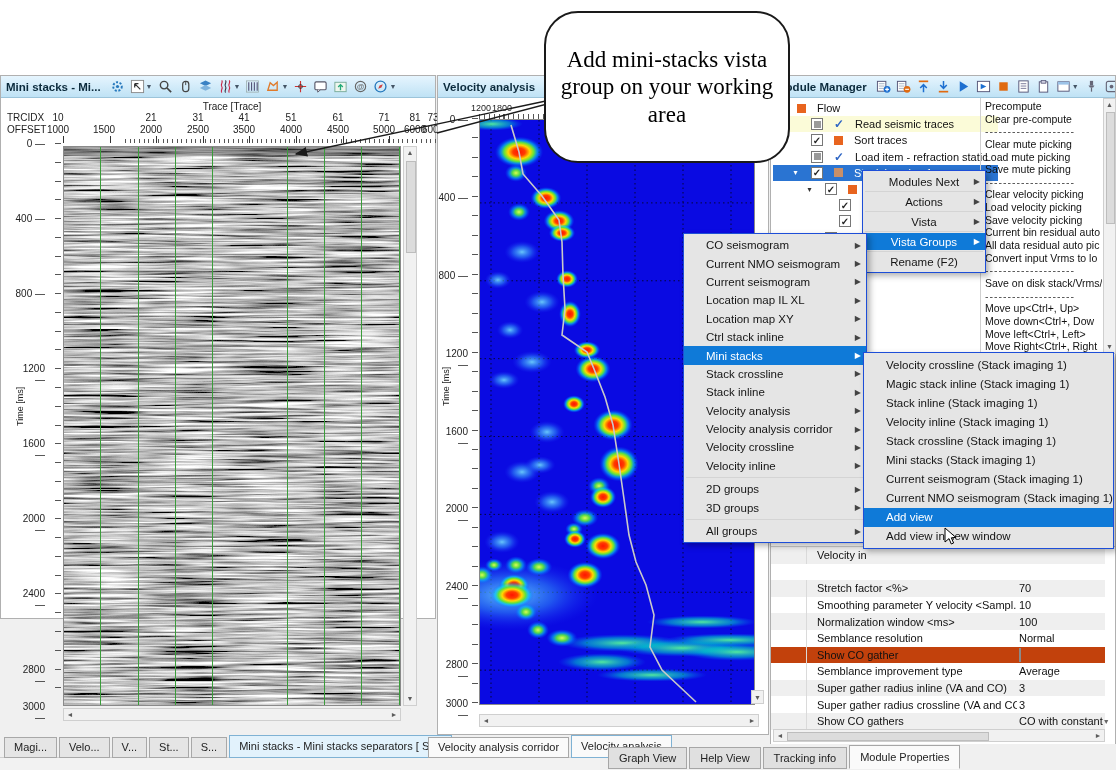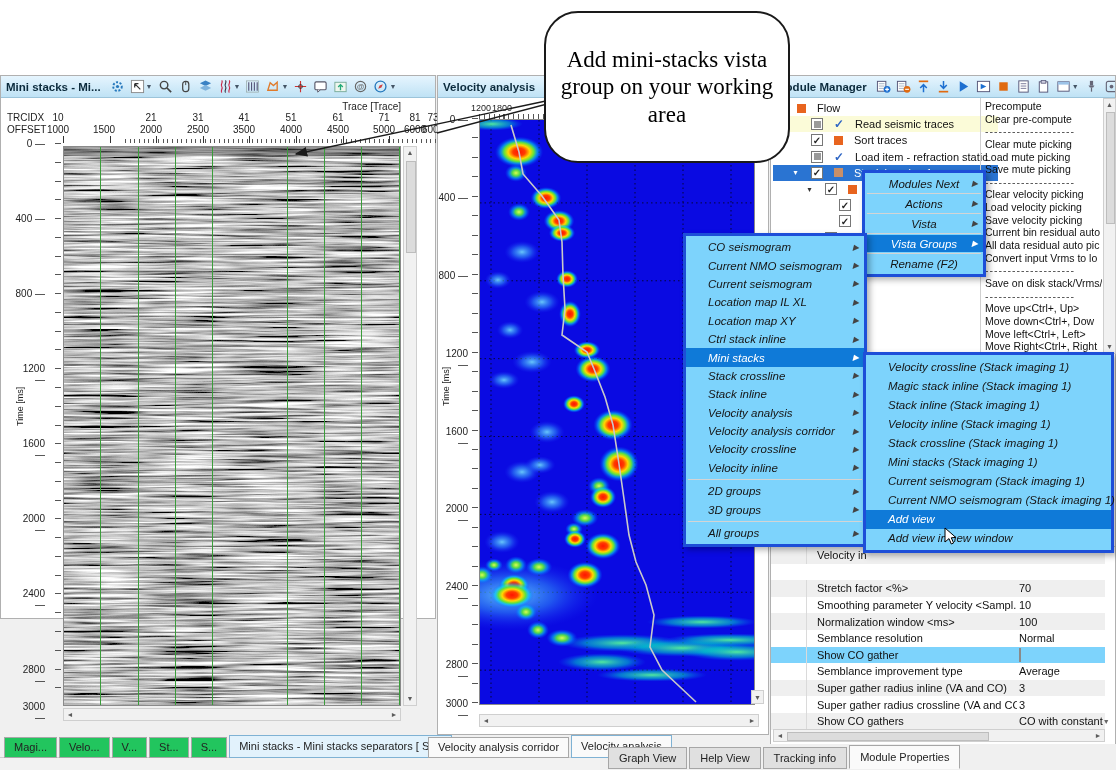--- a/index.html
+++ b/index.html
@@ -17,21 +17,21 @@
 .tools{display:flex;align-items:center;gap:5px;}
 .tool{display:flex;align-items:center;height:18px;cursor:default;}
 .tool svg{width:15px;height:15px;}
 .dd{font-size:7px;color:#456;margin-left:1px;}
 
 .sb{position:absolute;background:#f1f1f1;border:1px solid #cfcfcf;box-sizing:border-box;z-index:2;}
 .sb-btn{position:absolute;font-size:7px;color:#5c5c5c;text-align:center;line-height:11px;width:100%;height:12px;}
 .sb-btn.h{width:12px;height:100%;line-height:12px;}
 .sb-thumb{position:absolute;background:#dcdcdc;border:1px solid #bdbdbd;}
 
-.th-title{position:absolute;left:62px;width:338px;top:25px;text-align:right;font-size:10px;color:#222;}
+.th-title{position:absolute;left:62px;width:338px;top:25px;text-align:center;font-size:10px;color:#222;}
 .hdr-lbl{position:absolute;left:6px;font-size:10px;color:#222;}
 .hdr-val{position:absolute;width:46px;margin-left:-23px;text-align:center;font-size:10px;color:#222;}
 .ruler-major{position:absolute;left:62px;width:366px;height:7px;
   background:repeating-linear-gradient(90deg,#333 0 1px,transparent 1px 46.6px);}
 .ruler-minor{position:absolute;left:62px;width:366px;height:4px;top:3px;
   background:repeating-linear-gradient(90deg,#555 0 1px,transparent 1px 4.7px);}
 .axis-lbl{position:absolute;text-align:right;font-size:10px;color:#222;width:30px;}
 .vaxis-title{position:absolute;transform:rotate(-90deg);transform-origin:left top;font-size:9px;color:#222;}
 .tickstrip-v{position:absolute;width:6px;}
 .greenlines{position:absolute;background:repeating-linear-gradient(90deg,transparent 0 36.3px,#3a9d3a 36.3px 37.3px);}
@@ -50,38 +50,38 @@
 .tree-lbl.it{font-style:italic;}
 .cmd-item{height:12.65px;line-height:12.65px;padding-left:4px;font-size:10.5px;white-space:nowrap;color:#111;}
 .cmd-sep{color:#444;letter-spacing:1px;}
 .prop-row{position:absolute;left:0;width:334px;height:16.6px;display:flex;align-items:center;box-sizing:border-box;}
 .prop-row .gut{width:35px;align-self:stretch;border-right:1px solid #dadada;flex:none;}
 .prop-row .pl{padding-left:10px;width:200px;flex:none;white-space:nowrap;overflow:hidden;}
 .prop-row .pv{padding-left:2px;white-space:nowrap;flex:1;}
 .prop-row .pdd{font-size:7px;color:#666;margin-right:4px;}
 .pcb{width:12px;height:12px;border:1px solid #8a8a8a;background:#fff;}
 
-.menu{position:absolute;background:#7dd3fc;border:3px solid #1d4ed8;box-shadow:3px 3px 6px rgba(0,0,0,.3);
-      box-sizing:border-box;padding:2px 0;font-style:italic;}
+.menu{position:absolute;background:#e5e5e5;border:1px solid #1d4ed8;box-shadow:3px 3px 6px rgba(0,0,0,.3);
+      box-sizing:border-box;padding:2px 0;}
 .mi{position:relative;display:flex;align-items:center;padding:0 20px 0 22px;color:#151515;font-size:11.5px;white-space:nowrap;}
 .mi .arr{position:absolute;right:5px;font-size:8px;color:#444;}
 .mi.sel{background:#0f7ad8;color:#fff;}
 .mi.sel .arr{color:#fff;}
 .msep{height:5px;display:flex;align-items:center;}
 .msep div{height:1px;background:#d4d4d4;width:100%;margin:0 2px;}
 #menu1{left:862px;top:170px;width:124px;z-index:10;}
 #menu1 .mi{justify-content:center;padding:0 14px;height:17px;font-size:11.5px;}
 #menu1 .msep{height:3px;}
 #menu2{left:683px;top:233px;width:184px;z-index:11;}
 #menu2 .mi{height:18.4px;}
 #menu3{left:863px;top:352px;width:251px;z-index:12;}
 #menu3 .mi{height:19.1px;}
 
 .tabbar{position:absolute;display:flex;align-items:flex-end;gap:2px;z-index:3;}
-.tab{height:19px;line-height:19px;padding:0 9px;background:#22c55e;border:1px solid #a8a8a8;
+.tab{height:19px;line-height:19px;padding:0 9px;background:#e5e5e5;border:1px solid #a8a8a8;
      border-bottom:1px solid #a8a8a8;font-size:11px;white-space:nowrap;color:#222;}
 .tab.active{background:#e2f2fc;border-color:#7fb2d4;height:21px;line-height:21px;}
 .tab.whitish{background:#fafafa;}
 .rtab{height:20px;line-height:20px;padding:0 10px;background:#e0e0e0;border:1px solid #a6a6a6;font-size:11px;color:#222;}
 .rtab.active{background:#fafafa;height:22px;line-height:22px;border-bottom-color:#fafafa;}
 #statusbar{position:absolute;left:0;top:757px;width:600px;height:13px;background:#f2f2f2;border-top:1px solid #cfcfcf;z-index:2;}
 #right-tabbar-bg{position:absolute;left:600px;top:744px;width:516px;height:26px;background:#f0f0f0;z-index:2;}
 
 #callout{position:absolute;left:544px;top:11px;width:246px;height:152px;background:#fff;border:2px solid #1a1a1a;
   border-radius:34px;z-index:8;display:flex;align-items:center;justify-content:center;text-align:center;
@@ -661,21 +661,21 @@
         <div class="prop-row" style="top: 66.4px; background: rgb(239, 239, 239);">
           <div class="gut"></div>
           <div class="pl">Normalization window &lt;ms&gt;</div>
           <div class="pv">100</div>
         </div>
         <div class="prop-row" style="top: 83px; background: rgb(255, 255, 255);">
           <div class="gut"></div>
           <div class="pl">Semblance resolution</div>
           <div class="pv">Normal</div>
         </div>
-        <div class="prop-row" style="top: 99.6px; background: #7dd3fc;">
+        <div class="prop-row" style="top: 99.6px; background: #c2410c;">
           <div class="gut"></div>
           <div class="pl">Show CO gather</div>
           <div class="pv"><span class="pcb"></span></div>
         </div>
         <div class="prop-row" style="top: 116.2px; background: rgb(255, 255, 255);">
           <div class="gut"></div>
           <div class="pl">Semblance improvement type</div>
           <div class="pv">Average</div>
         </div>
         <div class="prop-row" style="top: 132.8px; background: rgb(239, 239, 239);">

